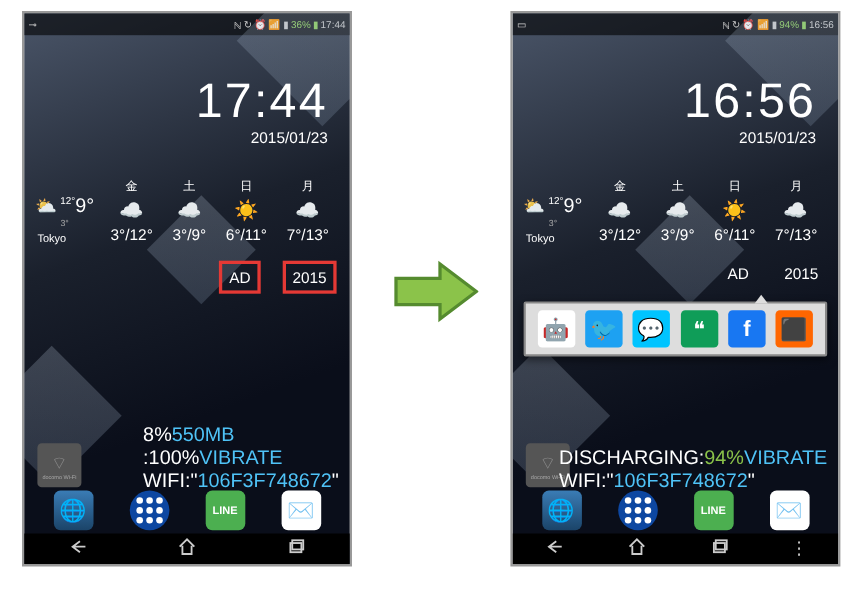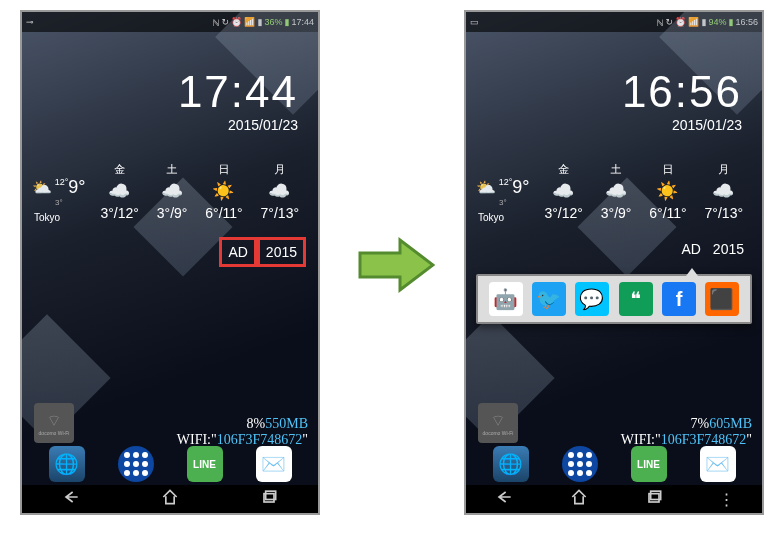--- a/index.html
+++ b/index.html
@@ -23,26 +23,26 @@
 .cur{text-align:center;margin-right:6px}
 .cur .temp{font-size:18px}
 .cur .temp sup{font-size:9px;vertical-align:top}
 .cur .small{font-size:8px;color:#aaa}
 .city{position:absolute;top:200px;left:12px;color:#fff;font-size:10px;font-weight:normal}
 .fc{display:flex;flex:1;justify-content:space-around}
 .day{text-align:center}
 .day .d{font-size:11px;margin-bottom:3px}
 .day .ic{font-size:18px;margin:3px 0}
 .day .t{font-size:14px}
-.adrow{position:absolute;top:225px;right:12px;display:flex;gap:0;color:#fff;font-size:14px}
+.adrow{position:absolute;top:225px;right:12px;display:flex;gap:20px;color:#fff;font-size:14px}
 .adrow .box{padding:4px 6px}
 .redbox{border:3px solid #e53935}
 .popup{position:absolute;top:262px;left:10px;right:10px;background:#ddd;border:2px solid #888;border-radius:2px;padding:6px;display:flex;justify-content:space-around;box-shadow:0 3px 8px rgba(0,0,0,0.5)}
 .popup .pi{width:34px;height:34px;background:#fff;border-radius:4px;display:flex;align-items:center;justify-content:center;font-size:20px}
-.infobox{position:absolute;bottom:65px;right:10px;text-align:right;color:#fff;font-size:14px;font-family:Liberation Serif, serif}
+.infobox{position:absolute;bottom:65px;right:10px;text-align:left;color:#fff;font-size:18px;font-family:Liberation Sans, sans-serif}
 .infobox .cy{color:#4fc3f7}
 .infobox .gn{color:#8bc34a}
 .docomo{position:absolute;bottom:70px;left:12px;width:40px;height:40px;background:#555;border-radius:4px;display:flex;flex-direction:column;align-items:center;justify-content:center;color:#aaa;font-size:5px}
 .docomo .wic{font-size:16px;color:#888}
 .dock{position:absolute;bottom:28px;left:0;right:0;height:42px;display:flex;justify-content:space-around;align-items:center;padding:0 10px}
 .dock .di{width:36px;height:36px;border-radius:6px;display:flex;align-items:center;justify-content:center;font-size:20px}
 .navbar{position:absolute;bottom:0;left:0;right:0;height:28px;background:#000;display:flex;justify-content:space-around;align-items:center}
 .navbar svg{width:20px;height:20px}
 .arrow{position:absolute;left:355px;top:235px;width:80px;height:60px}
 .cloud{font-size:16px;filter:grayscale(0.3)}
@@ -107,20 +107,21 @@
   <div class="adrow">
     <div class="box redbox">AD</div>
     <div class="box redbox">2015</div>
   </div>
   <div class="docomo">
     <div class="wic">⌔</div>
     <div>docomo Wi-Fi</div>
   </div>
   <div class="infobox">
     <div><span>8%</span><span class="cy">550MB</span></div>
+    <div><span>:100%</span><span class="cy">VIBRATE</span></div>
     <div><span>WIFI:"</span><span class="cy">106F3F748672</span><span>"</span></div>
   </div>
   <div class="dock">
     <div class="di" style="background:linear-gradient(#3a7cb5,#1b4469)">🌐</div>
     <div class="di" style="background:#0d47a1;border-radius:50%">
         <svg viewBox="0 0 24 24">
           <g fill="#fff">
             <circle cx="6" cy="6" r="2"></circle>
             <circle cx="12" cy="6" r="2"></circle>
             <circle cx="18" cy="6" r="2"></circle>
@@ -218,21 +219,21 @@
     <div class="pi" style="background:#00c4ff;color:#fff">💬</div>
     <div class="pi" style="background:#0f9d58;color:#fff">❝</div>
     <div class="pi" style="background:#1877f2;color:#fff;font-weight:bold">f</div>
     <div class="pi" style="background:#ff6600;color:#fff">⬛</div>
   </div>
   <div class="docomo">
     <div class="wic">⌔</div>
     <div>docomo Wi-Fi</div>
   </div>
   <div class="infobox">
-    <div><span>7%</span><span class="cy">605MB</span></div>
+    <div><span>DISCHARGING:</span><span class="gn">94%</span><span class="cy">VIBRATE</span></div>
     <div><span>WIFI:"</span><span class="cy">106F3F748672</span><span>"</span></div>
   </div>
   <div class="dock">
     <div class="di" style="background:linear-gradient(#3a7cb5,#1b4469)">🌐</div>
     <div class="di" style="background:#0d47a1;border-radius:50%">
         <svg viewBox="0 0 24 24">
           <g fill="#fff">
             <circle cx="6" cy="6" r="2"></circle>
             <circle cx="12" cy="6" r="2"></circle>
             <circle cx="18" cy="6" r="2"></circle>

